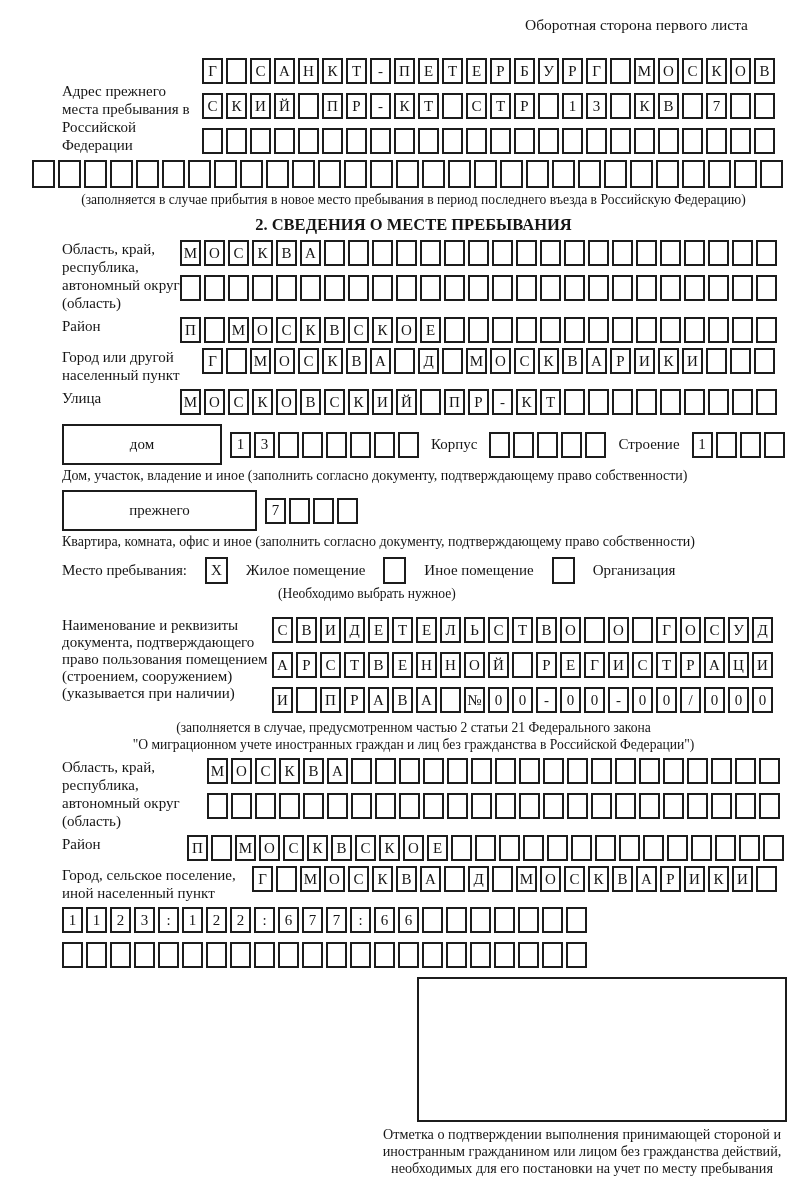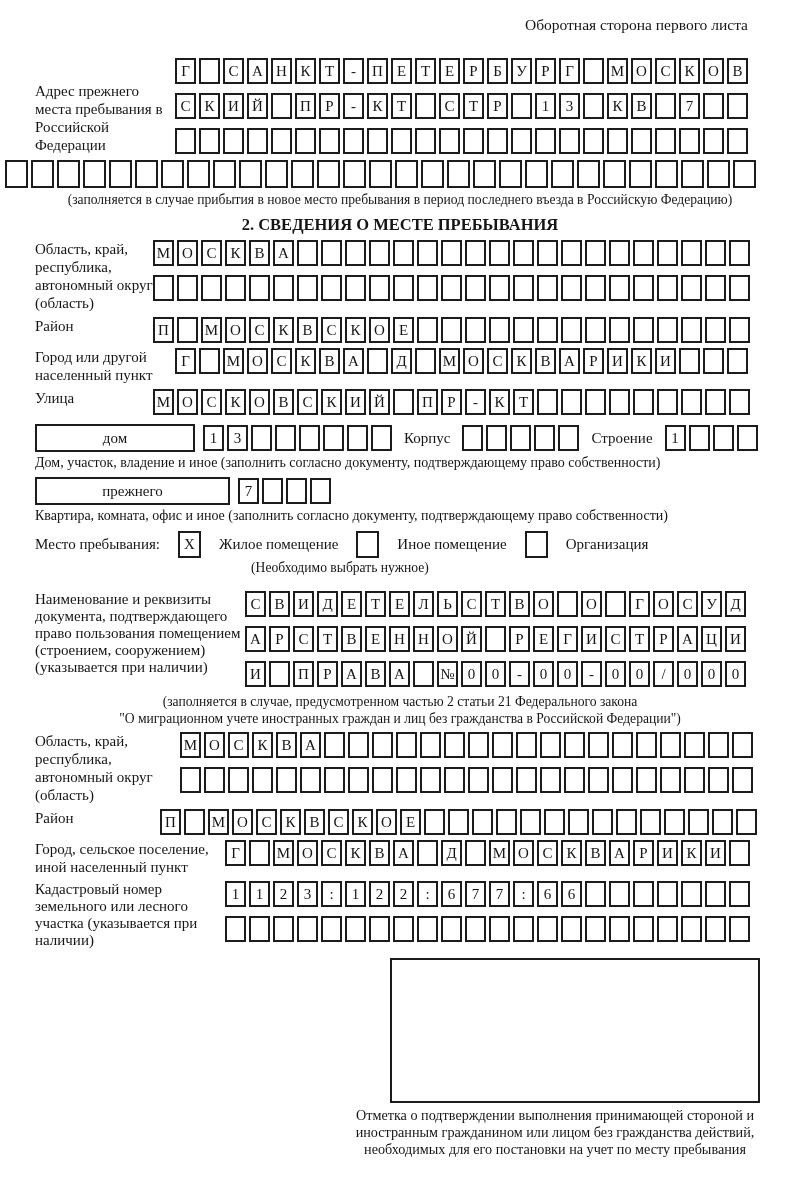--- a/index.html
+++ b/index.html
@@ -1,17 +1,17 @@
 <!DOCTYPE html>
 <html><head>
 <meta charset="utf-8">
 <style>
   html,body{margin:0;padding:0;background:#fff;}
   body{width:800px;height:1180px;font-family:"Liberation Serif","DejaVu Serif",serif;color:#151515;}
-  .page{position:relative;width:800px;height:1180px;overflow:hidden;box-sizing:border-box;padding-top:16px;}
+  .page{position:relative;width:800px;height:1180px;overflow:hidden;box-sizing:border-box;padding-top:16px;padding-left:27px;}
 
   .hdr{text-align:right;padding-right:52px;font-size:15.5px;}
 
   .field{display:flex;margin-left:35px;margin-top:5px;}
   .lbl{font-size:15px;line-height:18px;flex-shrink:0;}
   .w140{flex:0 0 140px;} .w118{flex:0 0 118px;} .w145{flex:0 0 145px;}
   .w125{flex:0 0 125px;} .w190{flex:0 0 190px;} .w210{flex:0 0 210px;}
   .lbl.small{line-height:17px;}
 
   .rows{display:block;}
@@ -19,21 +19,21 @@
   .grid-row:last-child{margin-bottom:0;}
   .cell{width:21px;height:26px;border:2px solid #1c1c1c;box-sizing:border-box;
         display:flex;align-items:center;justify-content:center;font-size:15px;flex:none;background:#fff;}
   .cell.big{width:23px;height:28px;}
   .fullrow{margin:6px 0 0 5px;}
 
   .row-note{text-align:center;font-size:13.6px;margin-top:4px;}
   .sec-title{text-align:center;font-weight:bold;font-size:16.5px;margin-top:7px;}
 
   .house-row{display:flex;align-items:center;margin-left:35px;margin-top:9px;gap:8px;}
-  .wide-box{border:2px solid #1c1c1c;box-sizing:border-box;height:28px;display:flex;
+  .wide-box{border:2px solid #1c1c1c;box-sizing:border-box;height:41px;display:flex;
             align-items:center;justify-content:center;font-size:15px;flex:none;}
   .wide-box.dom{width:160px;}
   .wide-box.kv{width:195px;}
   .grid-row.inline{margin-bottom:0;}
   .inline-lbl{font-size:15px;white-space:nowrap;padding:0 4px;}
 
   .caption{margin:3px 0 0 35px;font-size:14px;}
 
   .stay-row{display:flex;align-items:center;margin-left:35px;margin-top:7px;gap:14px;}
   .chk{width:23px;height:27px;border:2px solid #1c1c1c;box-sizing:border-box;flex:none;
@@ -568,21 +568,20 @@
         <div class="cell">А</div>
         <div class="cell">Р</div>
         <div class="cell">И</div>
         <div class="cell">К</div>
         <div class="cell">И</div>
         <div class="cell"></div>
       </div>
   </div>
 
   <div class="field">
-    <div class="lbl w190 small">Кадастровый номер земельного или лесного участка (указывается при наличии)</div>
     <div class="rows">
       <div class="grid-row">
           <div class="cell">1</div>
           <div class="cell">1</div>
           <div class="cell">2</div>
           <div class="cell">3</div>
           <div class="cell">:</div>
           <div class="cell">1</div>
           <div class="cell">2</div>
           <div class="cell">2</div>

